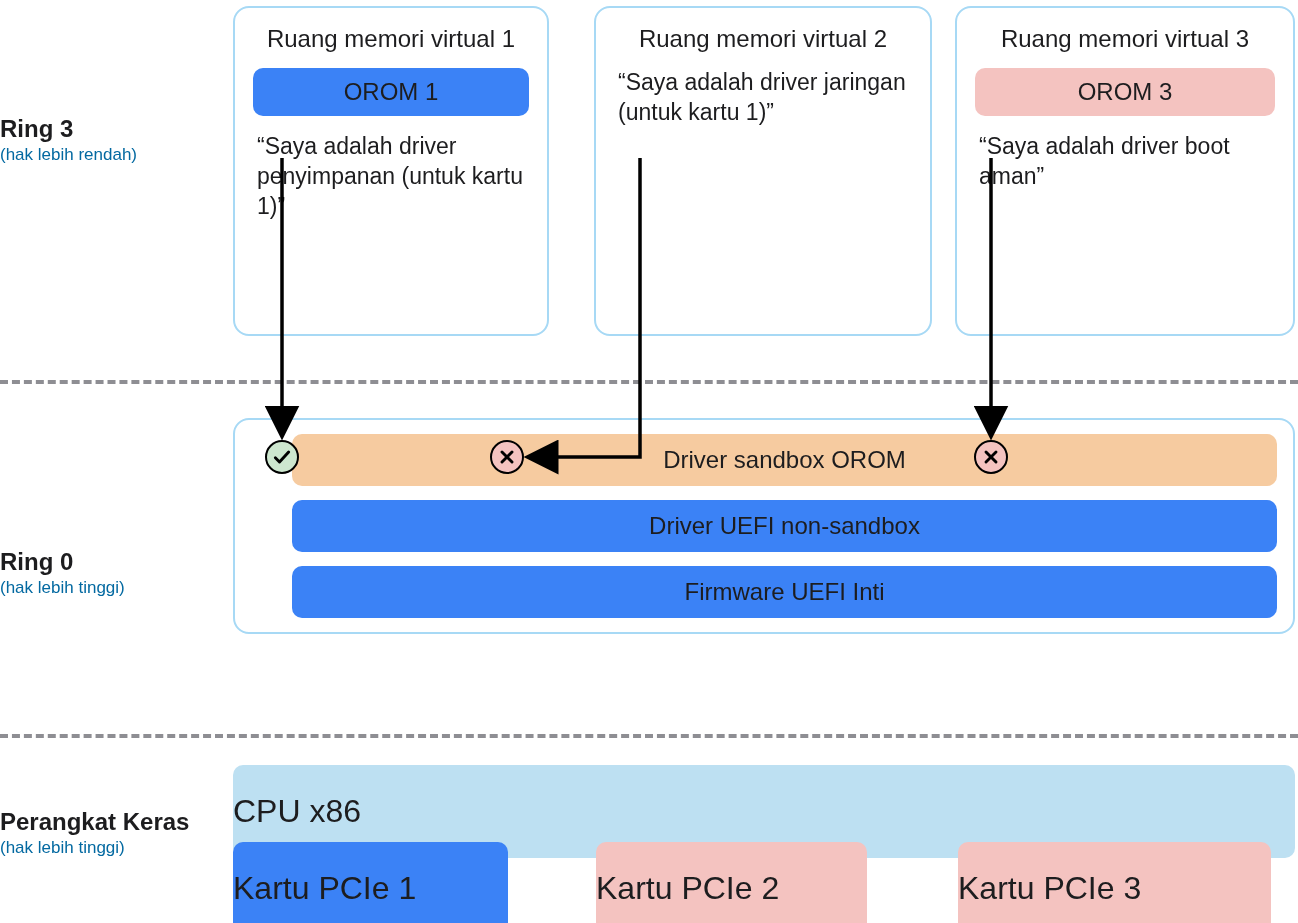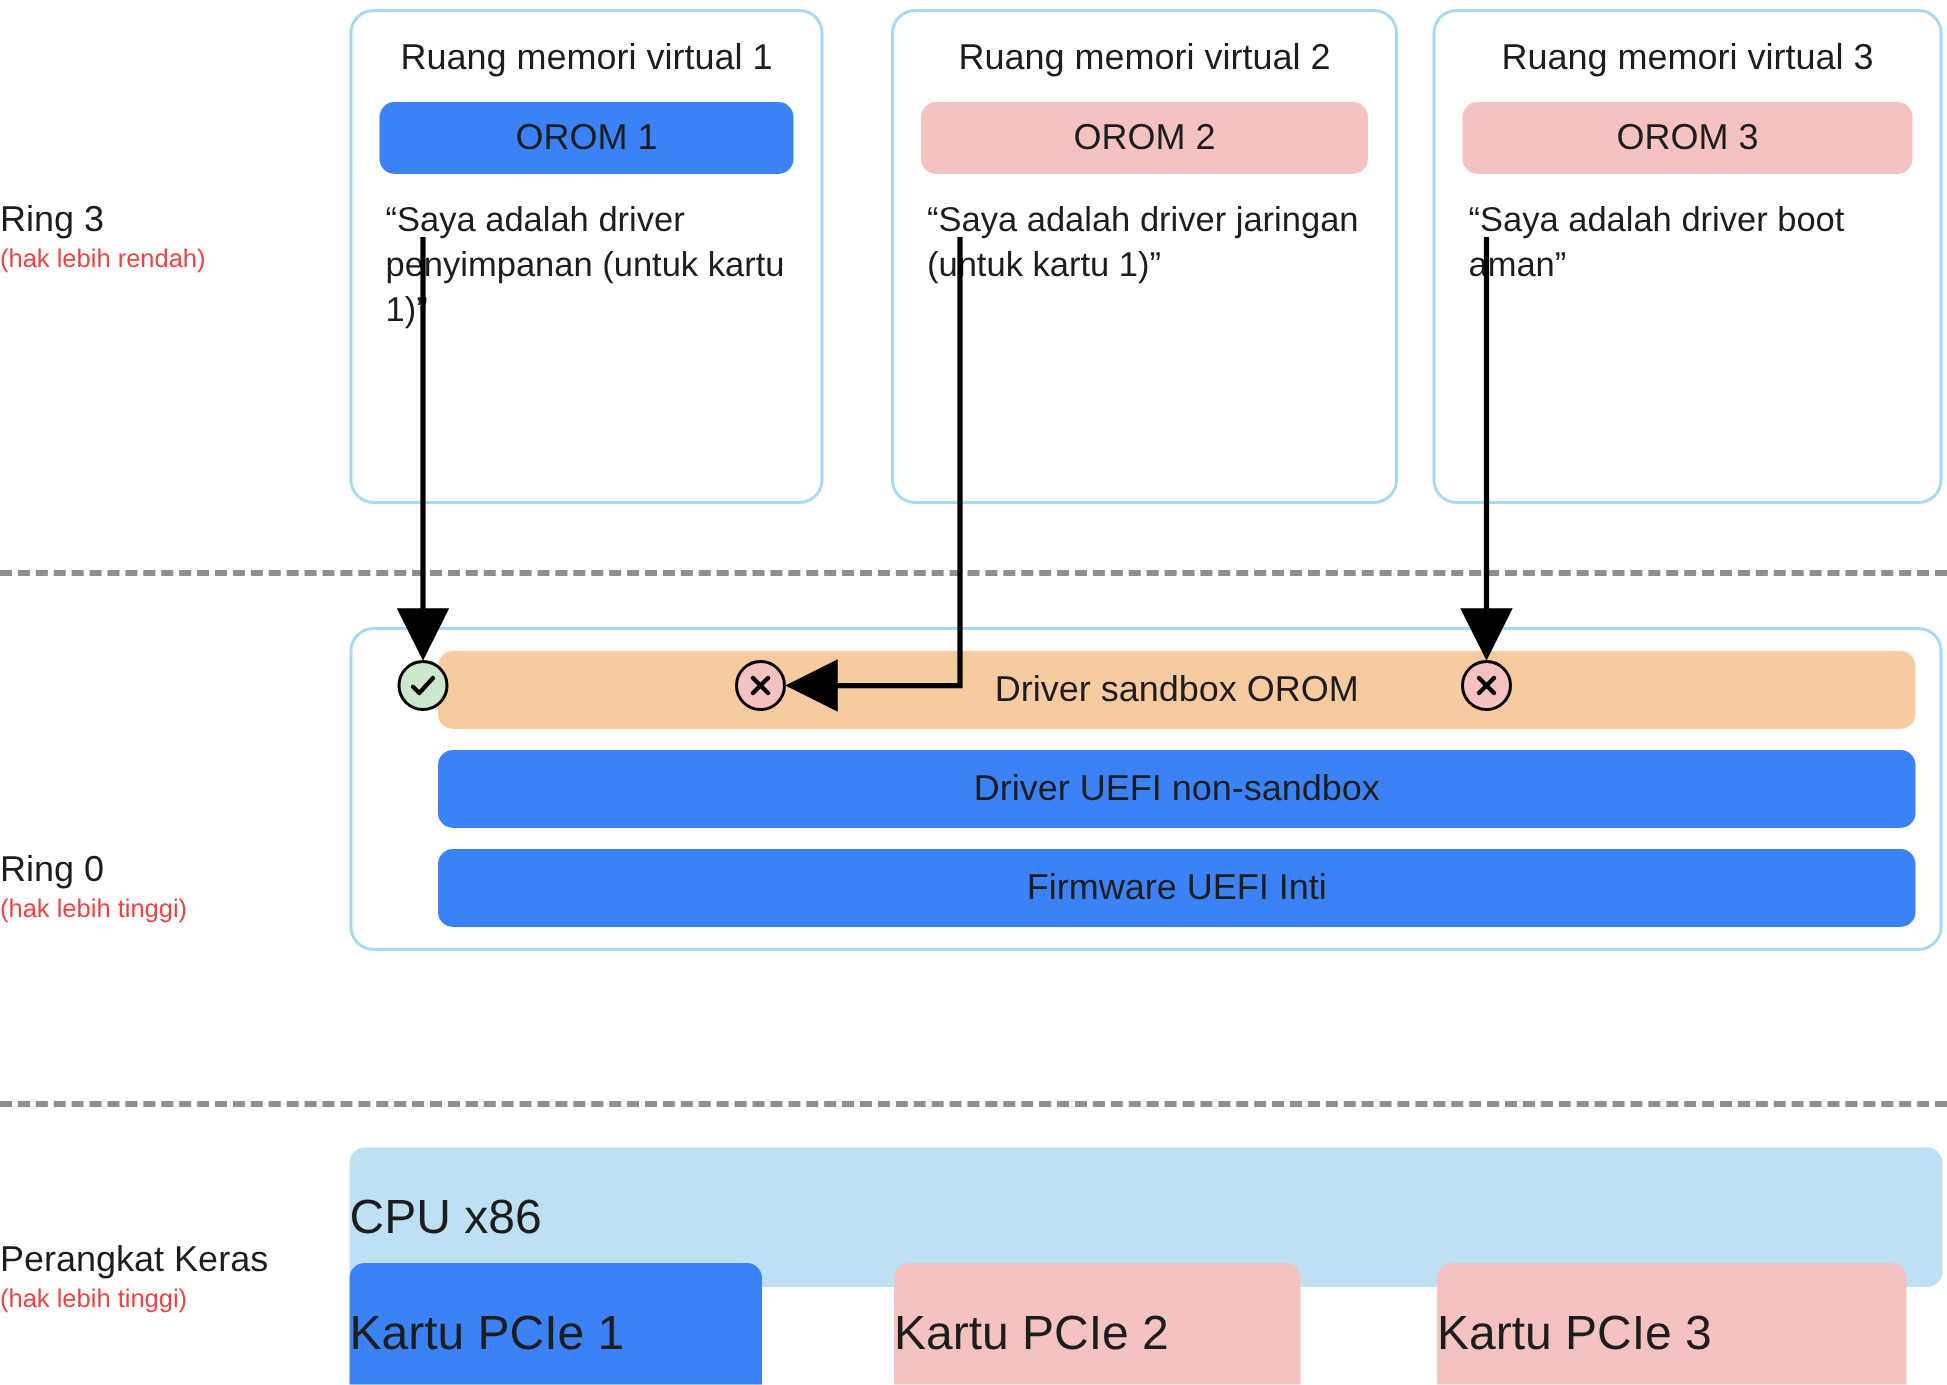--- a/index.html
+++ b/index.html
@@ -5,22 +5,22 @@
   * { box-sizing: border-box; margin: 0; padding: 0; }
   body {
     font-family: -apple-system, BlinkMacSystemFont, "Segoe UI", "Helvetica Neue", Arial, sans-serif;
     background: #ffffff;
     width: 1298px;
     height: 923px;
     position: relative;
     color: #1d1d1f;
   }
   .label-col { position: absolute; left: 0; width: 220px; }
-  .label-title { font-size: 24px; font-weight: 400; margin-top: 18px; }
-  .label-sub { font-size: 17px; color: #ef4444; margin-top: 2px; }
+  .label-title { font-size: 24px; font-weight: 700; }
+  .label-sub { font-size: 17px; color: #0369a1; margin-top: 2px; }
 
   .vm-box {
     position: absolute;
     border: 2px solid #a7d9f5;
     border-radius: 16px;
     background: #fff;
     padding: 16px 18px 18px 18px;
     text-align: center;
   }
   .vm-title { font-size: 24px; line-height: 1.25; margin-bottom: 14px; }
@@ -100,21 +100,20 @@
 </div>
 
 <div class="vm-box" style="left:233px; top:6px; width:316px; height:330px;">
   <div class="vm-title">Ruang memori virtual 1</div>
   <div class="orom-pill pill-green">OROM 1</div>
   <div class="vm-quote">“Saya adalah driver penyimpanan (untuk kartu 1)”</div>
 </div>
 
 <div class="vm-box" style="left:594px; top:6px; width:338px; height:330px;">
   <div class="vm-title">Ruang memori virtual 2</div>
-  <div class="orom-pill pill-red">OROM 2</div>
   <div class="vm-quote">“Saya adalah driver jaringan (untuk kartu 1)”</div>
 </div>
 
 <div class="vm-box" style="left:955px; top:6px; width:340px; height:330px;">
   <div class="vm-title">Ruang memori virtual 3</div>
   <div class="orom-pill pill-red">OROM 3</div>
   <div class="vm-quote">“Saya adalah driver boot aman”</div>
 </div>
 
 <div class="dash-line" style="top:380px;"></div>

